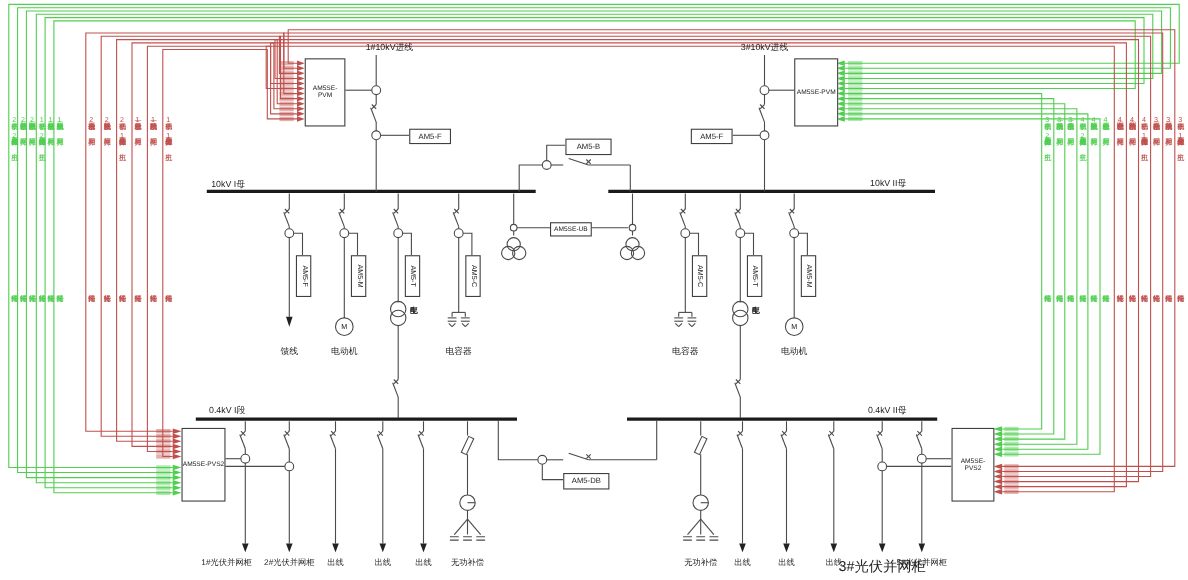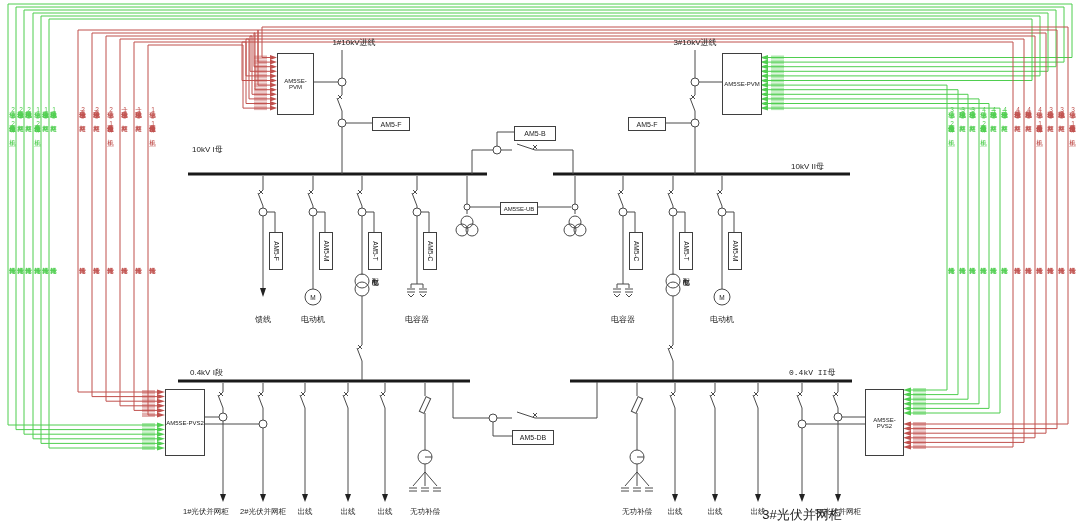--- a/index.html
+++ b/index.html
@@ -408,24 +408,24 @@
   <div class="box" style="left:372px;top:117px;width:36px;height:12px;font-size:7px;">AM5-F</div>
   <div class="box" style="left:628px;top:117px;width:36px;height:12px;font-size:7px;">AM5-F</div>
 
   <div class="box" style="left:514px;top:126px;width:40px;height:13px;font-size:7px;">AM5-B</div>
   <div class="box" style="left:500px;top:202px;width:36px;height:11px;font-size:6px;">AM5SE-UB</div>
   <div class="box" style="left:512px;top:430px;width:40px;height:13px;font-size:7px;">AM5-DB</div>
 
   <div class="box" style="left:165px;top:389px;width:38px;height:65px;font-size:6px;">AM5SE-PVS2</div>
   <div class="box" style="left:865px;top:389px;width:37px;height:65px;font-size:6px;">AM5SE-PVS2</div>
 
-  <div class="lbl" style="left:192px;top:146px;font-size:8px;">10kV I母</div>
+  <div class="lbl" style="left:192px;top:164px;font-size:8px;">10kV I母</div>
   <div class="lbl" style="left:791px;top:163px;font-size:8px;">10kV II母</div>
   <div class="lbl" style="left:190px;top:369px;font-size:8px;">0.4kV I段</div>
-  <div class="lbl" style="left:789px;top:369px;font-size:8px;font-family:Liberation Mono, monospace;">0.4kV II母</div>
+  <div class="lbl" style="left:789px;top:369px;font-size:8px;">0.4kV II母</div>
 
   <div id="gen">
       <div class="sigv" style="left: 9px; top: 106px; color: rgb(79, 206, 79); max-height: 152px;">低功率2#并网柜合位上传至2#主机</div>
       <div class="sigv" style="left: 9px; top: 262px; color: rgb(79, 206, 79);">光纤传输</div>
       <div class="sigv" style="left: 17px; top: 106px; color: rgb(79, 206, 79); max-height: 152px;">低功率四段合2#并网柜</div>
       <div class="sigv" style="left: 17px; top: 262px; color: rgb(79, 206, 79);">光纤传输</div>
       <div class="sigv" style="left: 25px; top: 106px; color: rgb(79, 206, 79); max-height: 152px;">低功率四段跳2#并网柜</div>
       <div class="sigv" style="left: 25px; top: 262px; color: rgb(79, 206, 79);">光纤传输</div>
       <div class="sigv" style="left: 34px; top: 106px; color: rgb(79, 206, 79); max-height: 152px;">低功率1#并网柜合位上传至2#主机</div>
       <div class="sigv" style="left: 34px; top: 262px; color: rgb(79, 206, 79);">光纤传输</div>

